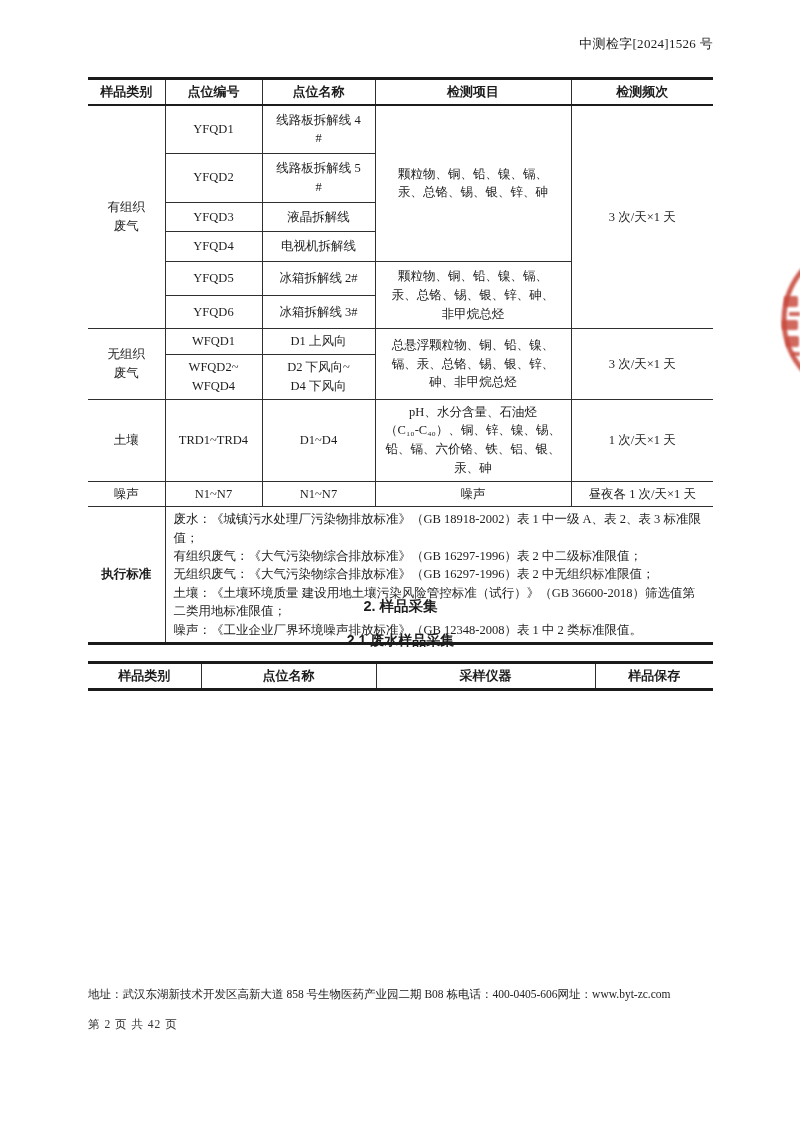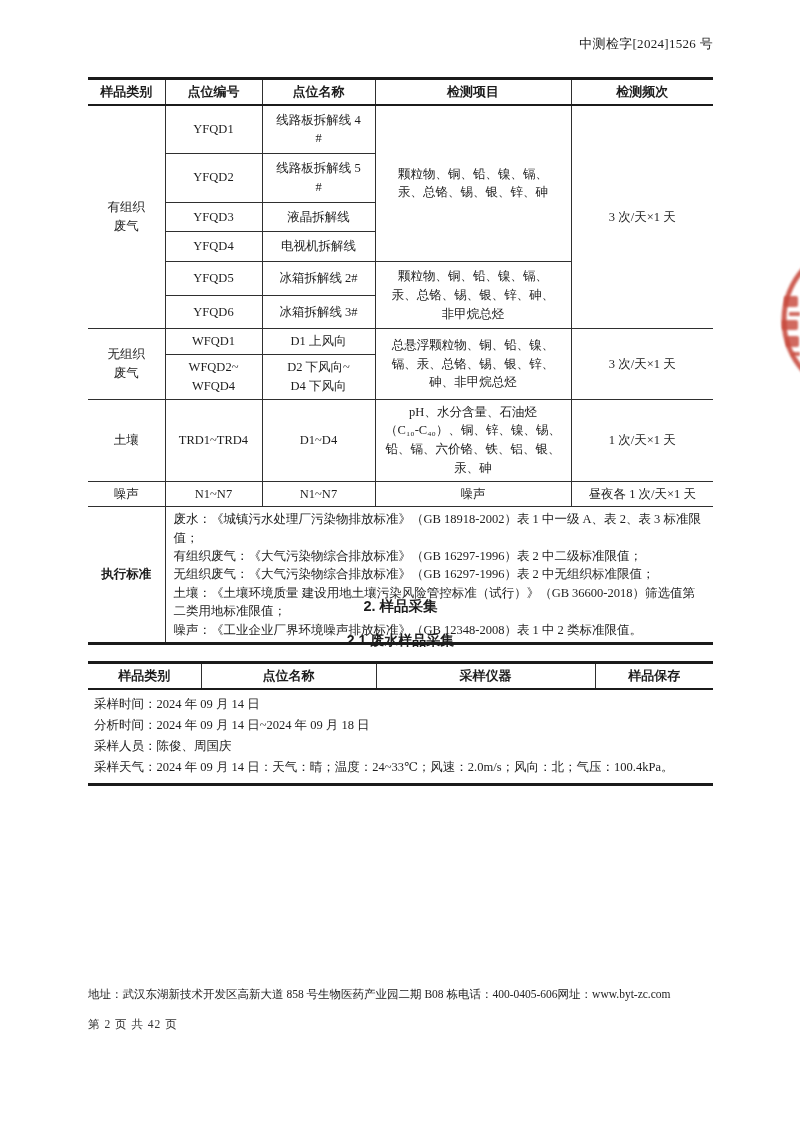--- a/index.html
+++ b/index.html
@@ -158,28 +158,20 @@
     </colgroup>
     <thead>
       <tr>
         <th>样品类别</th>
         <th>点位名称</th>
         <th>采样仪器</th>
         <th>样品保存</th>
       </tr>
     </thead>
     <tbody>
-      <tr>
-        <td colspan="4" class="info-cell">
-          <div>采样时间：2024 年 09 月 14 日</div>
-          <div>分析时间：2024 年 09 月 14 日~2024 年 09 月 18 日</div>
-          <div>采样人员：陈俊、周国庆</div>
-          <div>采样天气：2024 年 09 月 14 日：天气：晴；温度：24~33℃；风速：2.0m/s；风向：北；气压：100.4kPa。</div>
-        </td>
-      </tr>
     </tbody>
   </table>
 </div>
 
 <svg id="seal" viewBox="0 0 24 160" xmlns="http://www.w3.org/2000/svg" aria-hidden="true">
   <defs>
     <filter id="blur1">
         <feGaussianBlur stdDeviation="0.9"></feGaussianBlur>
       </filter>
   </defs>

